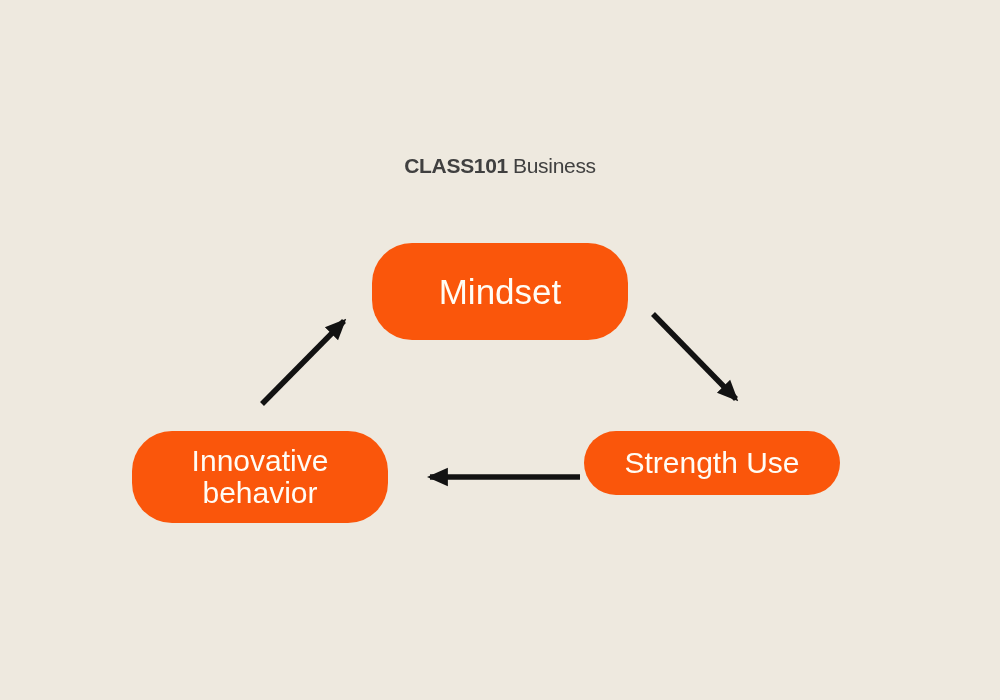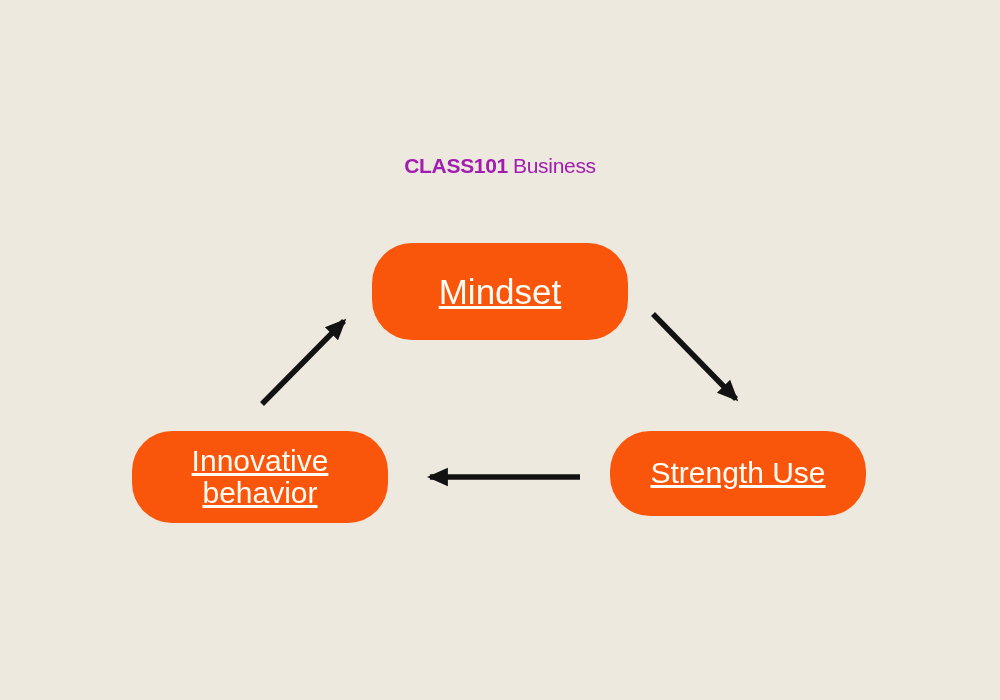--- a/index.html
+++ b/index.html
@@ -13,21 +13,21 @@
     background: #EEE9DF;
     overflow: hidden;
     font-family: "Liberation Sans", "DejaVu Sans", sans-serif;
   }
   .logo {
     position: absolute;
     top: 154px;
     left: 0;
     width: 100%;
     text-align: center;
-    color: #a21caf;
+    color: #404040;
     font-size: 21px;
     letter-spacing: -0.3px;
     white-space: nowrap;
   }
   .logo .brand {
     font-weight: 800;
   }
   .logo .suffix {
     font-weight: 400;
     margin-left: 5px;
@@ -35,43 +35,42 @@
   .node {
     position: absolute;
     background: #FA560B;
     color: #FFFCF5;
     border-radius: 40px;
     display: flex;
     align-items: center;
     justify-content: center;
     text-align: center;
     line-height: 1.08;
-    text-decoration: underline;
   }
   .node-mindset {
     left: 372px;
     top: 243px;
     width: 256px;
     height: 97px;
     font-size: 35px;
   }
   .node-innovative {
     left: 132px;
     top: 431px;
     width: 256px;
     height: 92px;
     font-size: 30px;
     padding: 0 30px;
     box-sizing: border-box;
   }
   .node-strength {
-    left: 610px;
+    left: 584px;
     top: 431px;
     width: 256px;
-    height: 85px;
+    height: 64px;
     font-size: 30px;
   }
   .arrows {
     position: absolute;
     left: 0;
     top: 0;
     width: 1000px;
     height: 700px;
   }
 </style>

